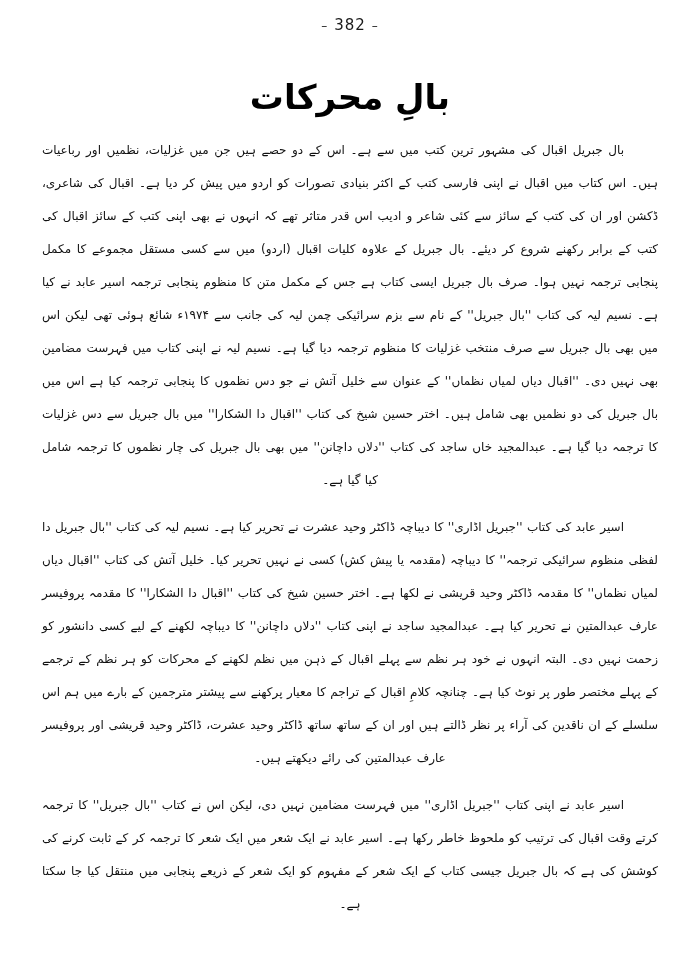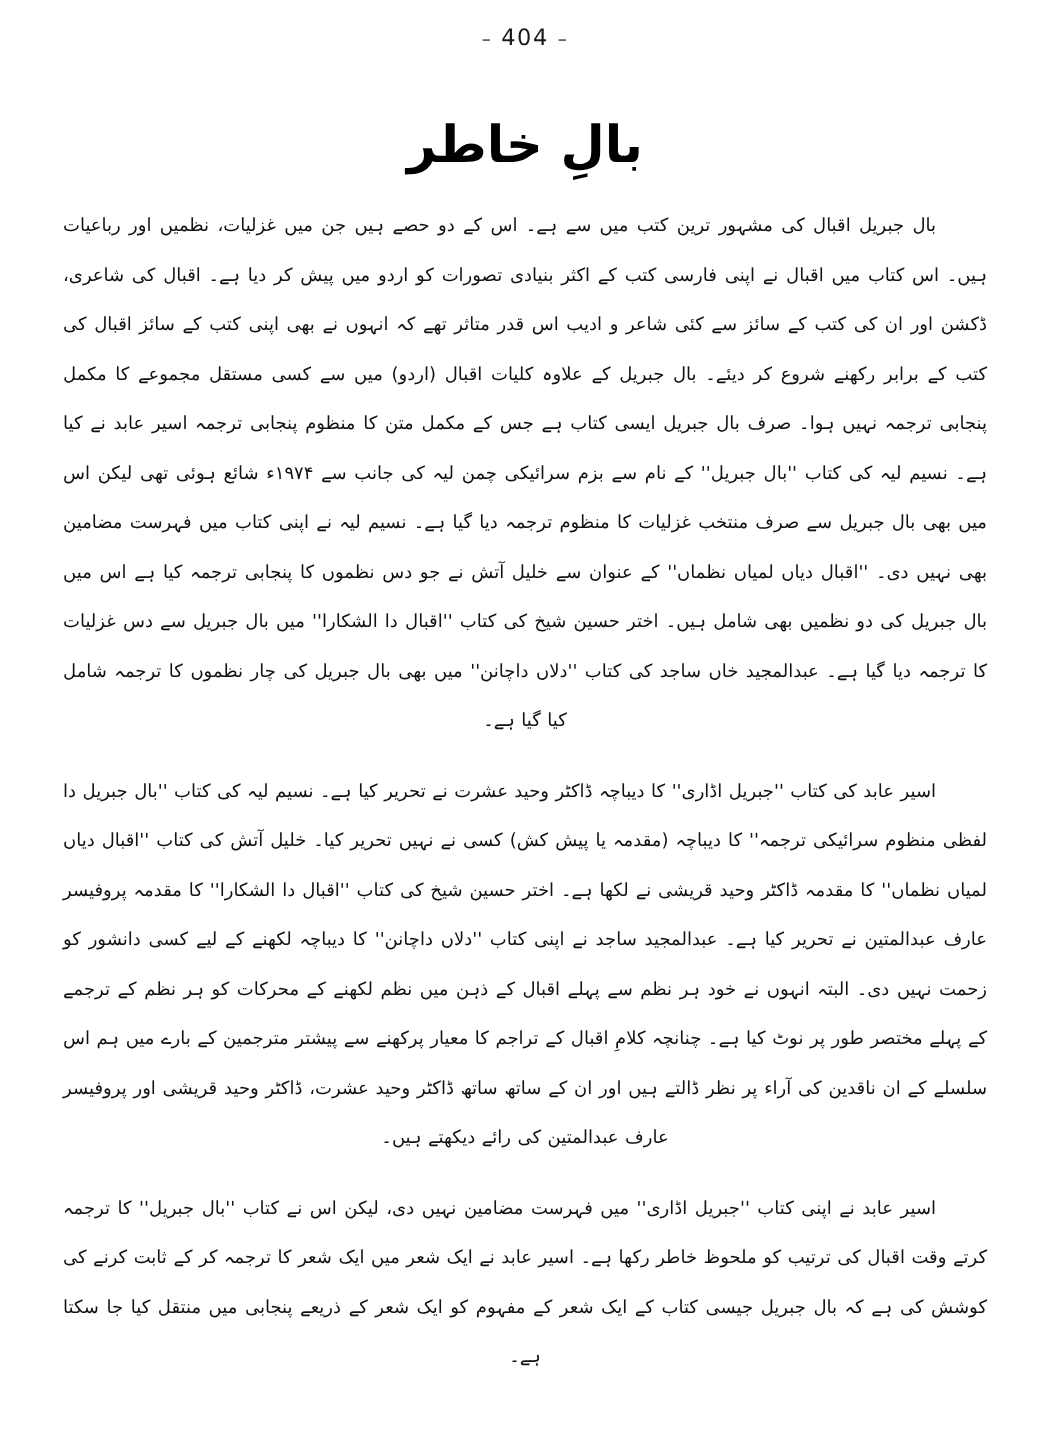--- a/index.html
+++ b/index.html
@@ -92,24 +92,24 @@
   }
   .para:last-child { margin-bottom: 0; }
   .para.tail-center { text-align-last: center; }
 </style>
 </head>
 <body>
 
 <div class="page">
 
   <div class="folio">
-    <span class="dash">–</span><span class="num">404</span><span class="dash">–</span>
+    <span class="dash">–</span><span class="num">382</span><span class="dash">–</span>
   </div>
 
-  <h1 class="doc-title">بالِ خاطر</h1>
+  <h1 class="doc-title">بالِ محرکات</h1>
 
   <div class="body-block">
     <p class="para tail-center">بال جبریل اقبال کی مشہور ترین کتب میں سے ہے۔ اس کے دو حصے ہیں جن میں غزلیات، نظمیں اور رباعیات ہیں۔ اس کتاب میں اقبال نے اپنی فارسی کتب کے اکثر بنیادی تصورات کو اردو میں پیش کر دیا ہے۔ اقبال کی شاعری، ڈکشن اور ان کی کتب کے سائز سے کئی شاعر و ادیب اس قدر متاثر تھے کہ انہوں نے بھی اپنی کتب کے سائز اقبال کی کتب کے برابر رکھنے شروع کر دیئے۔ بال جبریل کے علاوہ کلیات اقبال (اردو) میں سے کسی مستقل مجموعے کا مکمل پنجابی ترجمہ نہیں ہوا۔ صرف بال جبریل ایسی کتاب ہے جس کے مکمل متن کا منظوم پنجابی ترجمہ اسیر عابد نے کیا ہے۔ نسیم لیہ کی کتاب ''بال جبریل'' کے نام سے بزم سرائیکی چمن لیہ کی جانب سے ۱۹۷۴ء شائع ہوئی تھی لیکن اس میں بھی بال جبریل سے صرف منتخب غزلیات کا منظوم ترجمہ دیا گیا ہے۔ نسیم لیہ نے اپنی کتاب میں فہرست مضامین بھی نہیں دی۔ ''اقبال دیاں لمیاں نظماں'' کے عنوان سے خلیل آتش نے جو دس نظموں کا پنجابی ترجمہ کیا ہے اس میں بال جبریل کی دو نظمیں بھی شامل ہیں۔ اختر حسین شیخ کی کتاب ''اقبال دا الشکارا'' میں بال جبریل سے دس غزلیات کا ترجمہ دیا گیا ہے۔ عبدالمجید خاں ساجد کی کتاب ''دلاں داچانن'' میں بھی بال جبریل کی چار نظموں کا ترجمہ شامل کیا گیا ہے۔</p>
     <p class="para tail-center">اسیر عابد کی کتاب ''جبریل اڈاری'' کا دیباچہ ڈاکٹر وحید عشرت نے تحریر کیا ہے۔ نسیم لیہ کی کتاب ''بال جبریل دا لفظی منظوم سرائیکی ترجمہ'' کا دیباچہ (مقدمہ یا پیش کش) کسی نے نہیں تحریر کیا۔ خلیل آتش کی کتاب ''اقبال دیاں لمیاں نظماں'' کا مقدمہ ڈاکٹر وحید قریشی نے لکھا ہے۔ اختر حسین شیخ کی کتاب ''اقبال دا الشکارا'' کا مقدمہ پروفیسر عارف عبدالمتین نے تحریر کیا ہے۔ عبدالمجید ساجد نے اپنی کتاب ''دلاں داچانن'' کا دیباچہ لکھنے کے لیے کسی دانشور کو زحمت نہیں دی۔ البتہ انہوں نے خود ہر نظم سے پہلے اقبال کے ذہن میں نظم لکھنے کے محرکات کو ہر نظم کے ترجمے کے پہلے مختصر طور پر نوٹ کیا ہے۔ چنانچہ کلامِ اقبال کے تراجم کا معیار پرکھنے سے پیشتر مترجمین کے بارے میں ہم اس سلسلے کے ان ناقدین کی آراء پر نظر ڈالتے ہیں اور ان کے ساتھ ساتھ ڈاکٹر وحید عشرت، ڈاکٹر وحید قریشی اور پروفیسر عارف عبدالمتین کی رائے دیکھتے ہیں۔</p>
     <p class="para tail-center">اسیر عابد نے اپنی کتاب ''جبریل اڈاری'' میں فہرست مضامین نہیں دی، لیکن اس نے کتاب ''بال جبریل'' کا ترجمہ کرتے وقت اقبال کی ترتیب کو ملحوظ خاطر رکھا ہے۔ اسیر عابد نے ایک شعر میں ایک شعر کا ترجمہ کر کے ثابت کرنے کی کوشش کی ہے کہ بال جبریل جیسی کتاب کے ایک شعر کے مفہوم کو ایک شعر کے ذریعے پنجابی میں منتقل کیا جا سکتا ہے۔</p>
 
   </div>
 
 </div>
 

